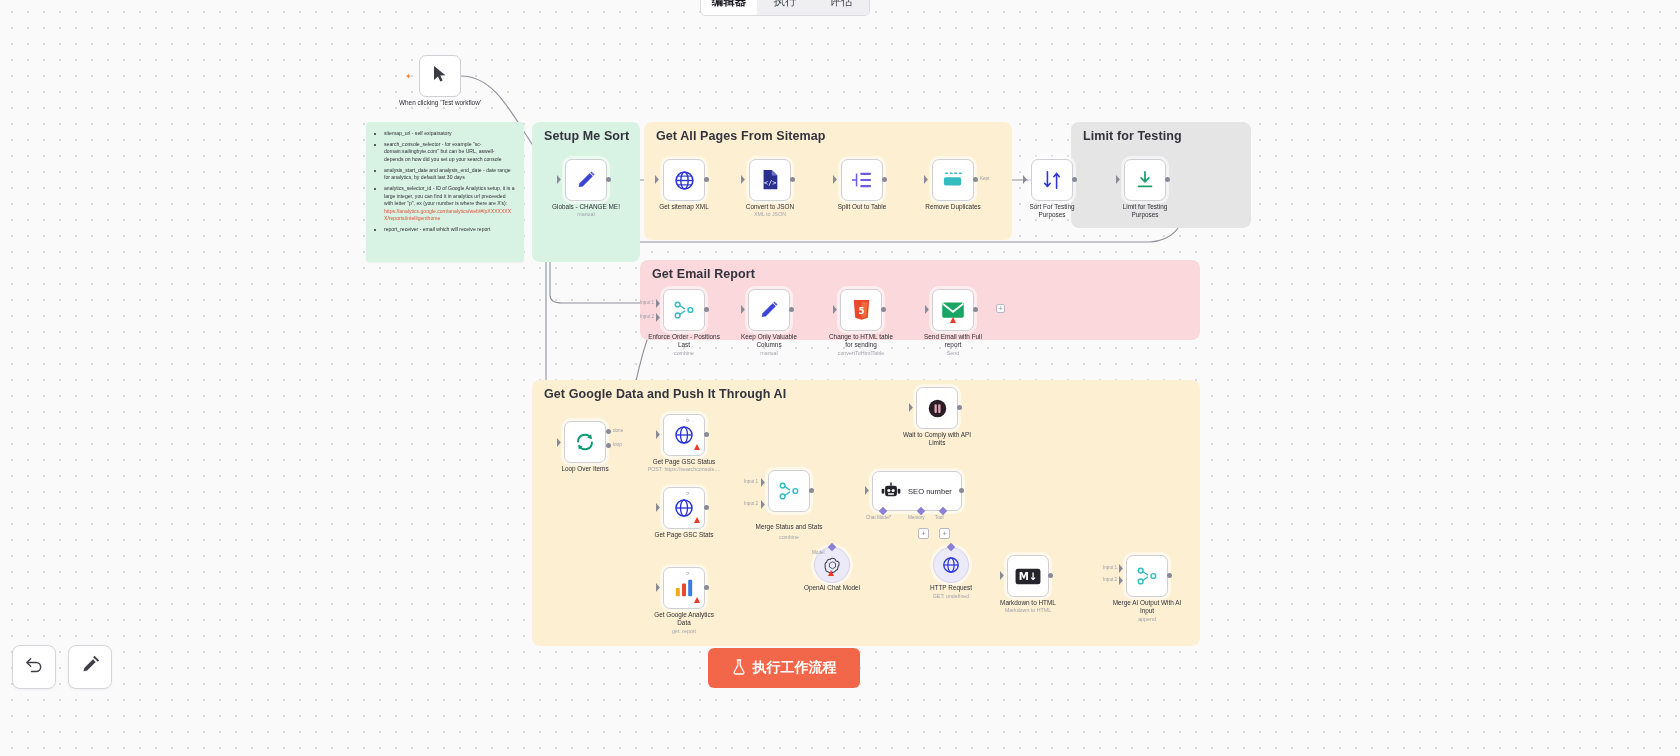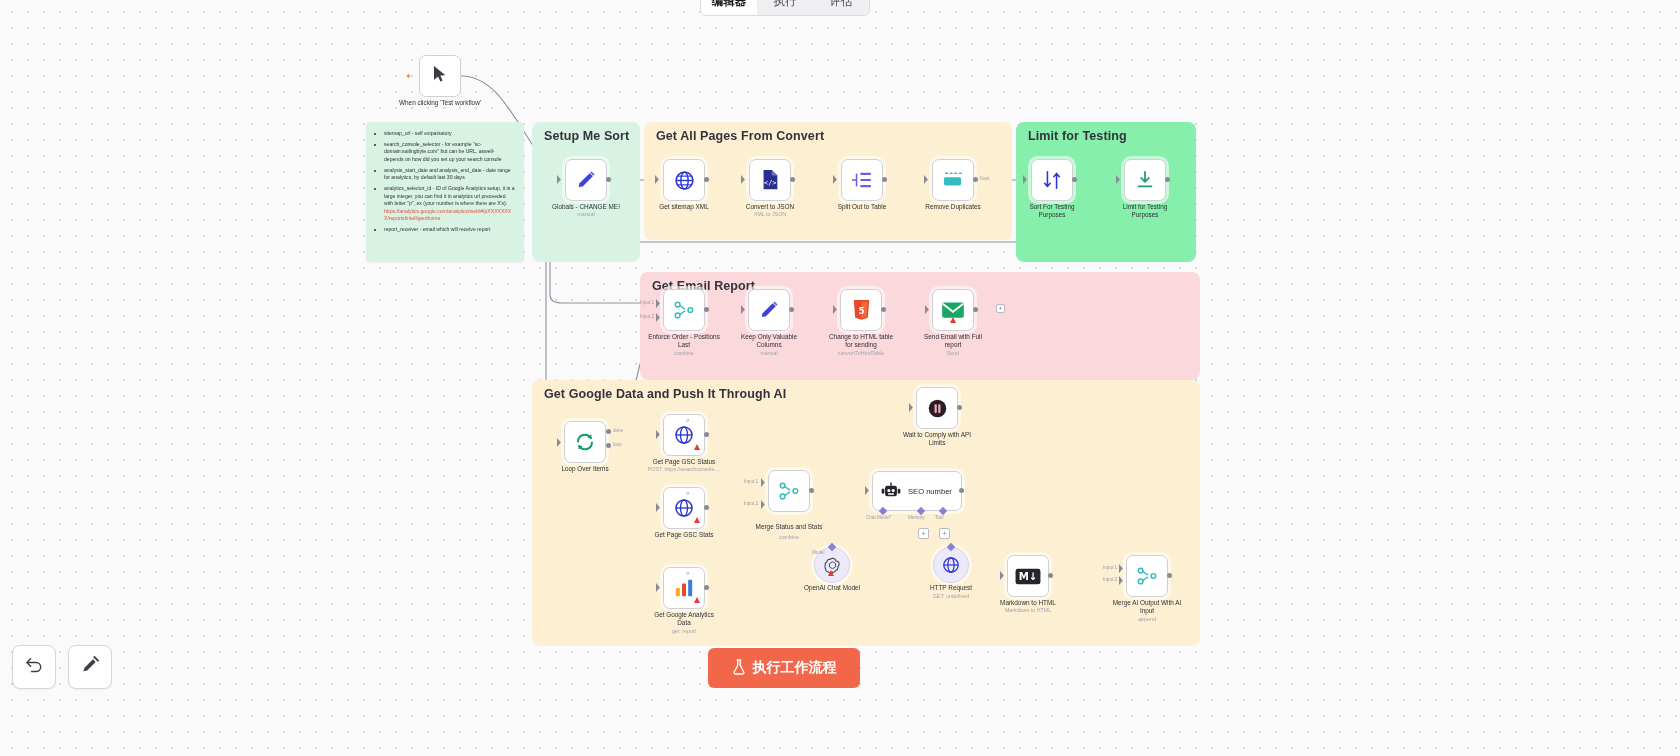--- a/index.html
+++ b/index.html
@@ -35,22 +35,22 @@
   .section {
     position:absolute; border-radius:8px;
   }
   .section > .sec-title {
     position:absolute; left:12px; top:7px;
     font-size:12.5px; font-weight:700; color:#33333d; letter-spacing:.1px;
     white-space:nowrap;
   }
   .sec-setup   { left:532px;  top:122px; width:108px; height:140px; background:#d8f3e3; }
   .sec-sitemap { left:644px;  top:122px; width:368px; height:118px; background:#fdf0d2; }
-  .sec-limit   { left:1016px; top:122px; width:180px; height:140px; background:#86efac; }
-  .sec-email   { left:640px;  top:272px; width:560px; height:108px; background:#fbd8db; }
+  .sec-limit   { left:1071px; top:122px; width:180px; height:106px; background:#e5e5e5; }
+  .sec-email   { left:640px;  top:260px; width:560px; height:80px; background:#fbd8db; }
   .sec-ai      { left:532px;  top:380px; width:668px; height:266px; background:#fdf0d2; }
 
   
   .sticky {
     position:absolute; left:366px; top:122px; width:158px; height:140px;
     background:#d8f3e3; border-radius:4px; padding:8px 9px 8px 6px;
     box-shadow:0 1px 2px rgba(0,0,0,.06);
   }
   .sticky ul { margin:0; padding-left:12px; }
   .sticky li {
@@ -237,21 +237,21 @@
       <span class="url">https://analytics.google.com/analytics/web/#/pXXXXXXXX/reports/intelligenthome</span>
     </li>
     <li>report_receiver - email which will receive report</li>
   </ul>
 </div>
 
 <div class="section sec-setup">
   <div class="sec-title">Setup Me Sort</div>
 </div>
 <div class="section sec-sitemap">
-  <div class="sec-title">Get All Pages From Convert</div>
+  <div class="sec-title">Get All Pages From Sitemap</div>
 </div>
 <div class="section sec-limit">
   <div class="sec-title">Limit for Testing</div>
 </div>
 <div class="section sec-email">
   <div class="sec-title">Get Email Report</div>
 </div>
 <div class="section sec-ai">
   <div class="sec-title">Get Google Data and Push It Through AI</div>
 </div>

